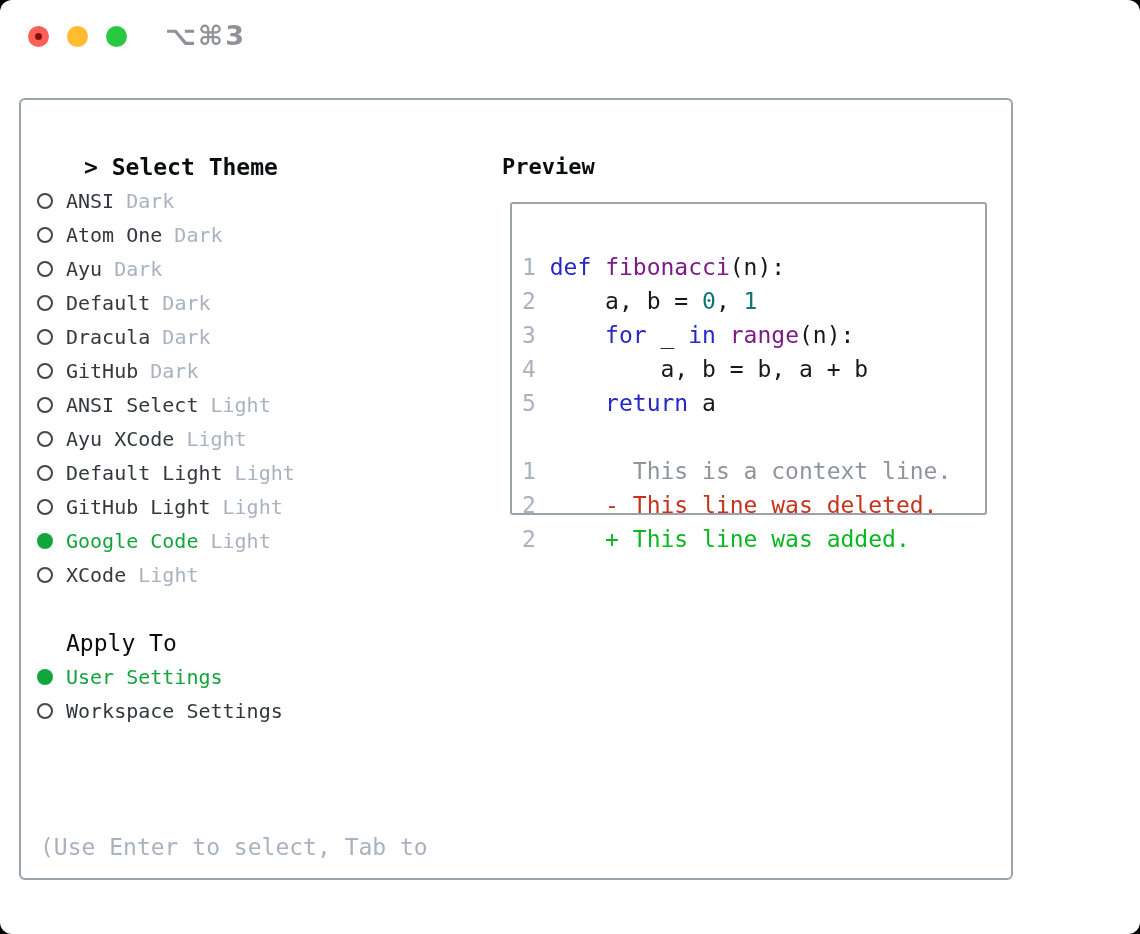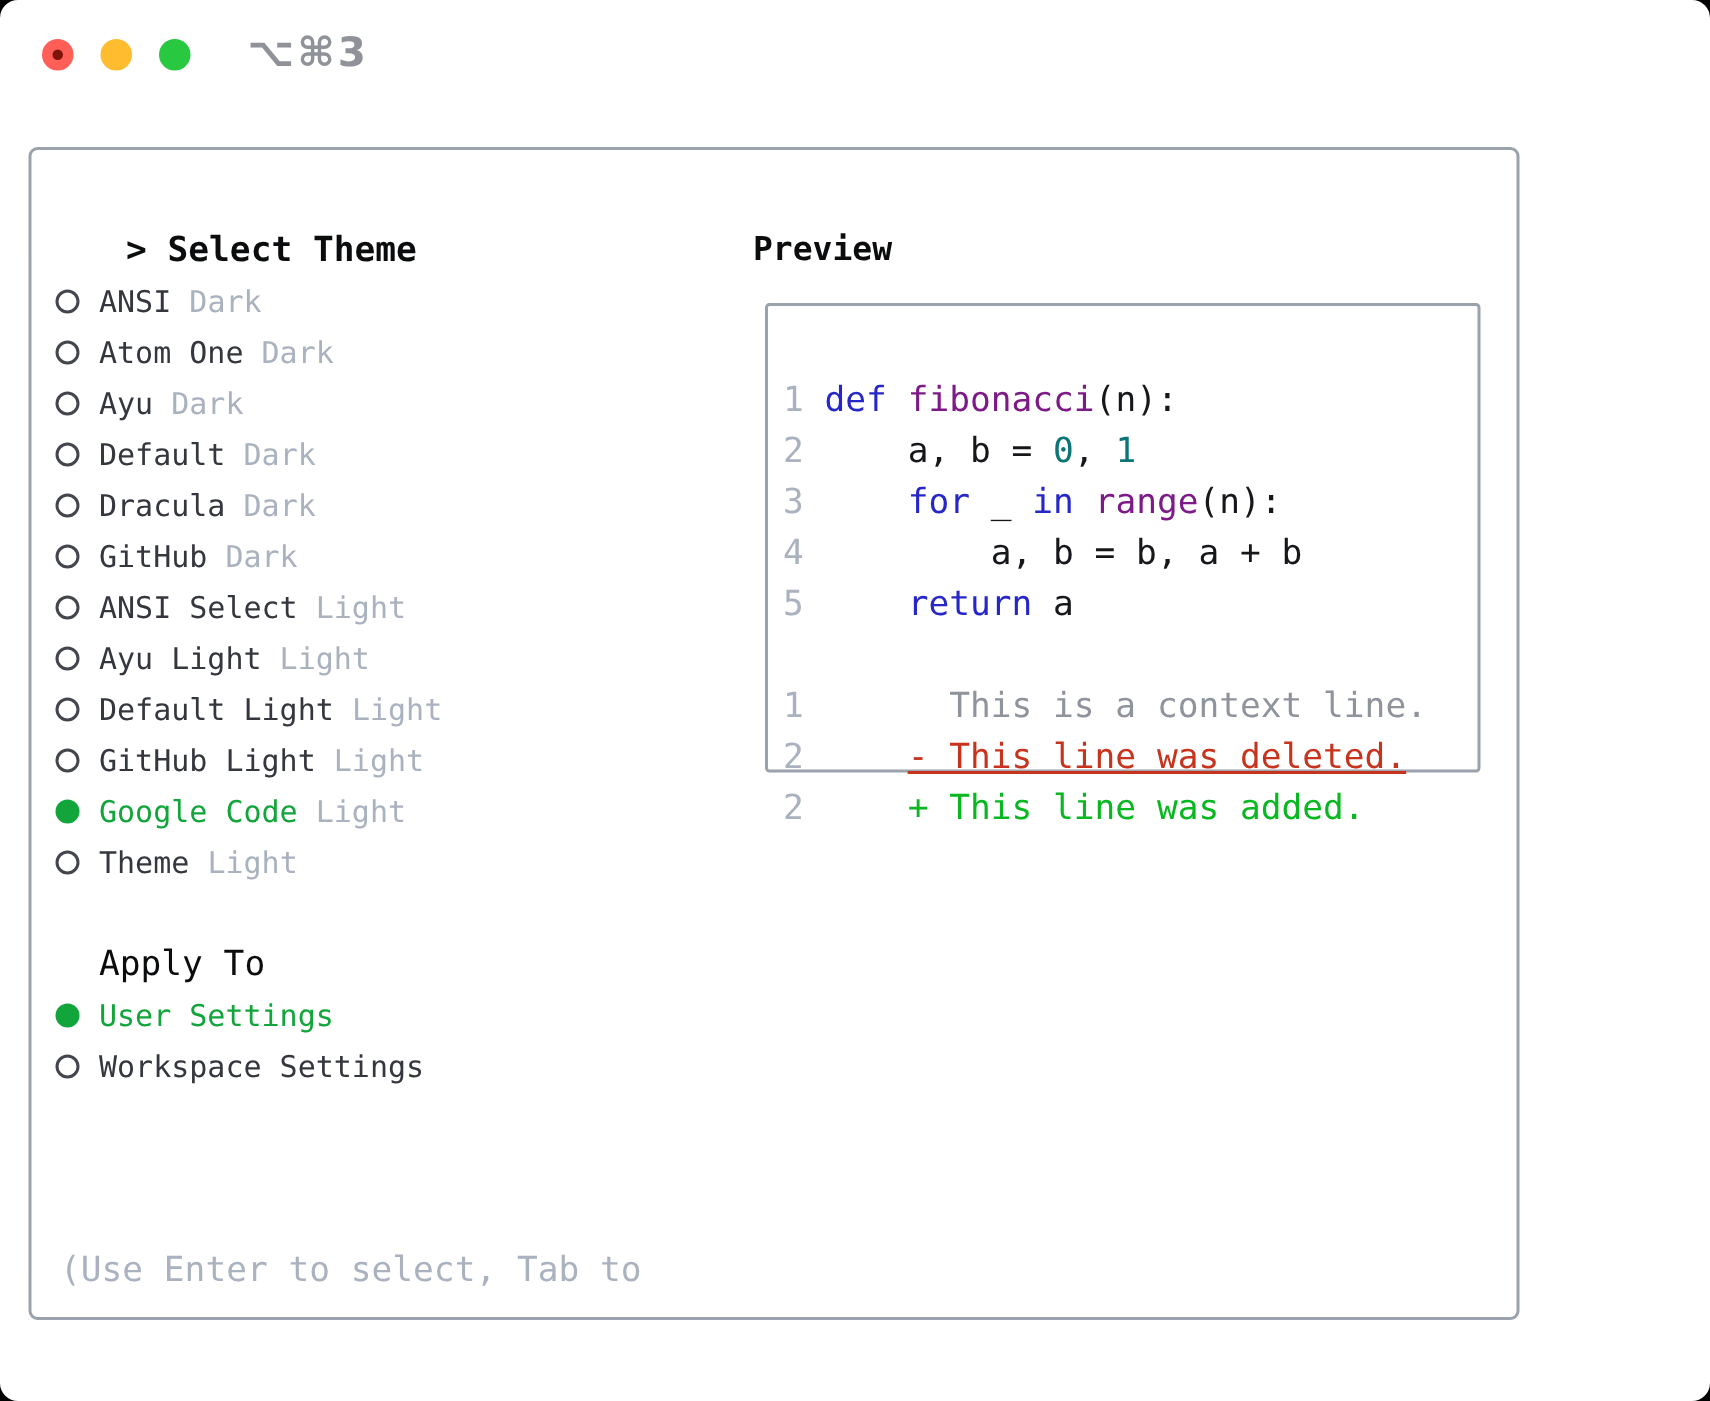--- a/index.html
+++ b/index.html
@@ -60,21 +60,21 @@
   .code { position:absolute; left:10px; top:46px; font-size:23px;
           line-height:34px; white-space:pre; }
   .code-line { height:34px; min-height:34px; }
 
   .tok-ln  { color:var(--line-number,#a9b2be); }
   .tok-kw  { color:var(--keyword,#2626c9); }
   .tok-fn  { color:var(--function,#7d1a87); }
   .tok-num { color:var(--number-literal,#0c7576); }
   .tok-code{ color:var(--code-text,#16171a); }
   .tok-ctx { color:var(--context,#8f949c); }
-  .tok-del { color:var(--deleted,#c7331d);text-decoration:underline; }
+  .tok-del { color:var(--deleted,#c7331d); }
   .tok-add { color:var(--added,#09b821); }
 </style>
 </head>
 <body>
 
 <div class="window">
 
   <span class="light light-red">
     <span class="light-dot"></span>
   </span>
@@ -87,25 +87,25 @@
     <div class="select-header"><span>&gt; </span><span>Select Theme</span></div>
 
     <div id="theme-list">
         <div class="row"><span class="radio"></span><span class="name">ANSI</span><span class="variant"> Dark</span></div>
         <div class="row"><span class="radio"></span><span class="name">Atom One</span><span class="variant"> Dark</span></div>
         <div class="row"><span class="radio"></span><span class="name">Ayu</span><span class="variant"> Dark</span></div>
         <div class="row"><span class="radio"></span><span class="name">Default</span><span class="variant"> Dark</span></div>
         <div class="row"><span class="radio"></span><span class="name">Dracula</span><span class="variant"> Dark</span></div>
         <div class="row"><span class="radio"></span><span class="name">GitHub</span><span class="variant"> Dark</span></div>
         <div class="row"><span class="radio"></span><span class="name">ANSI Select</span><span class="variant"> Light</span></div>
-        <div class="row"><span class="radio"></span><span class="name">Ayu Light</span><span class="variant"> Light</span></div>
+        <div class="row"><span class="radio"></span><span class="name">Ayu XCode</span><span class="variant"> Light</span></div>
         <div class="row"><span class="radio"></span><span class="name">Default Light</span><span class="variant"> Light</span></div>
         <div class="row"><span class="radio"></span><span class="name">GitHub Light</span><span class="variant"> Light</span></div>
         <div class="row"><span class="radio sel"></span><span class="name sel">Google Code</span><span class="variant"> Light</span></div>
-        <div class="row"><span class="radio"></span><span class="name">Theme</span><span class="variant"> Light</span></div>
+        <div class="row"><span class="radio"></span><span class="name">XCode</span><span class="variant"> Light</span></div>
       </div>
 
     <div class="apply-header">Apply To</div>
 
     <div id="apply-list">
         <div class="row"><span class="radio sel"></span><span class="name sel">User Settings</span></div>
         <div class="row"><span class="radio"></span><span class="name">Workspace Settings</span></div>
       </div>
 
     <div class="hint">

